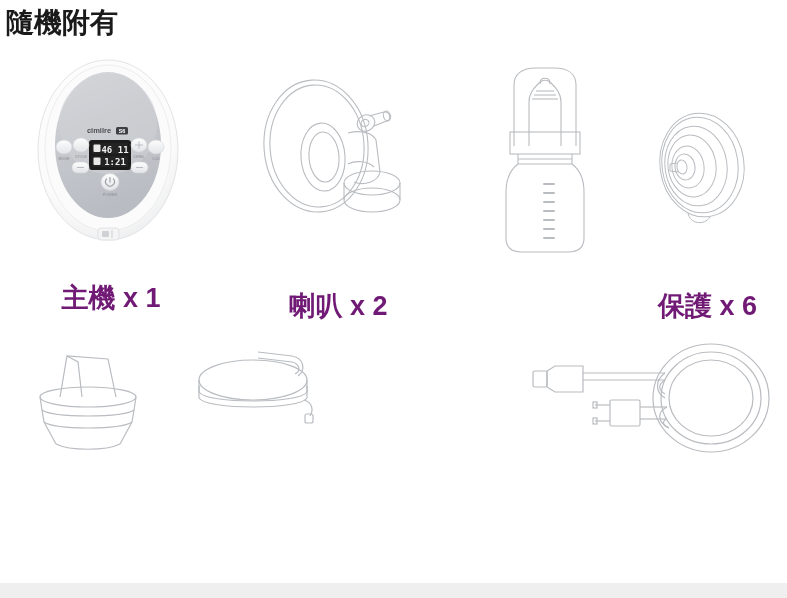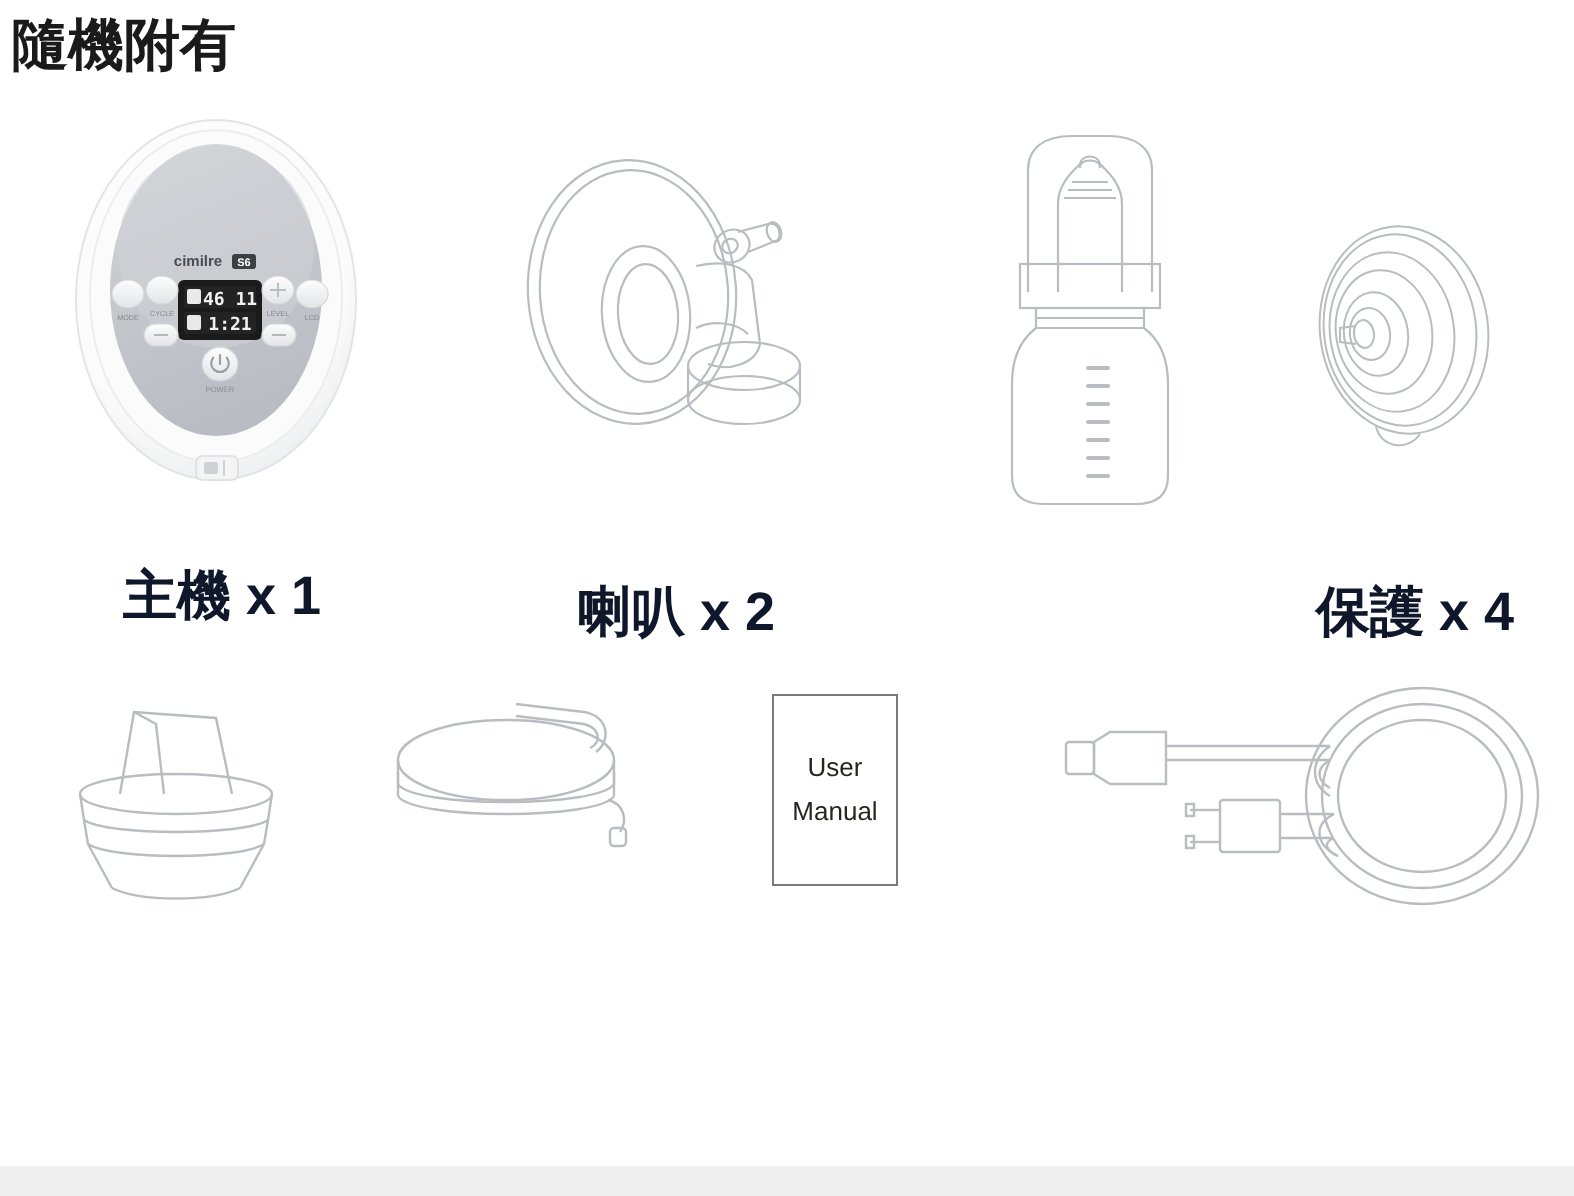--- a/index.html
+++ b/index.html
@@ -45,21 +45,21 @@
     position: absolute;
     left: 0;
     top: 0;
   }
   .item-label {
     position: absolute;
     width: 100%;
     text-align: center;
     font-size: 27px;
     font-weight: bold;
-    color: #0f172a;
+    color: #701a75;
     white-space: nowrap;
   }
   
   #item-pump      { left: 6px;   top: 52px;  width: 210px; height: 215px; }
   #item-shield    { left: 238px; top: 60px;  width: 200px; height: 207px; }
   #item-bottle    { left: 470px; top: 60px;  width: 150px; height: 207px; }
   #item-protector { left: 630px; top: 60px;  width: 155px; height: 207px; }
   
   #item-valve     { left: 4px;   top: 340px; width: 180px; height: 170px; }
   #item-tube      { left: 180px; top: 340px; width: 160px; height: 170px; }
@@ -241,21 +241,21 @@
           <ellipse cx="58" cy="107" rx="16" ry="21" transform="rotate(-8 58 107)"></ellipse>
           <ellipse cx="55" cy="107" rx="10" ry="13" transform="rotate(-8 55 107)"></ellipse>
           <ellipse cx="52" cy="107" rx="5" ry="7" transform="rotate(-8 52 107)"></ellipse>
 
           <path d="M48 103 L40 104 L40 111 L48 112"></path>
 
           <path d="M58 153 C60 164 74 166 80 157"></path>
         </g>
       </svg>
     </div>
-    <div class="item-label lbl-row1">保護 x 4</div>
+    <div class="item-label lbl-row1">保護 x 6</div>
   </div>
 
   <div class="item" id="item-valve">
     <div class="item-art">
       <svg width="180" height="140" viewBox="0 0 180 140">
         <g fill="none" stroke="#b9bcc0" stroke-width="1.2">
 
           <path d="M56 57 L63 16 L104 19 L112 57"></path>
           <path d="M63 16 L74 22 L78 57"></path>
 
@@ -296,27 +296,20 @@
           <path d="M19 58 C26 70 120 70 127 58"></path>
 
           <path d="M124 60 C132 62 134 70 130 76"></path>
           <rect x="125" y="74" width="8" height="9" rx="2"></rect>
         </g>
       </svg>
     </div>
 
   </div>
 
-  <div class="item" id="item-manual">
-    <div class="manual-box">
-      <div class="manual-text l1">User</div>
-      <div class="manual-text l2">Manual</div>
-    </div>
-
-  </div>
 
   <div class="item" id="item-cable">
     <div class="item-art">
       <svg width="270" height="140" viewBox="0 0 270 140">
         <g fill="none" stroke="#b9bcc0" stroke-width="1.2">
 
           <rect x="18" y="31" width="14" height="16" rx="1.5"></rect>
           <path d="M32 31 L40 26 L68 26 L68 52 L40 52 L32 47 Z"></path>
 
           <path d="M68 33 L150 33"></path>

